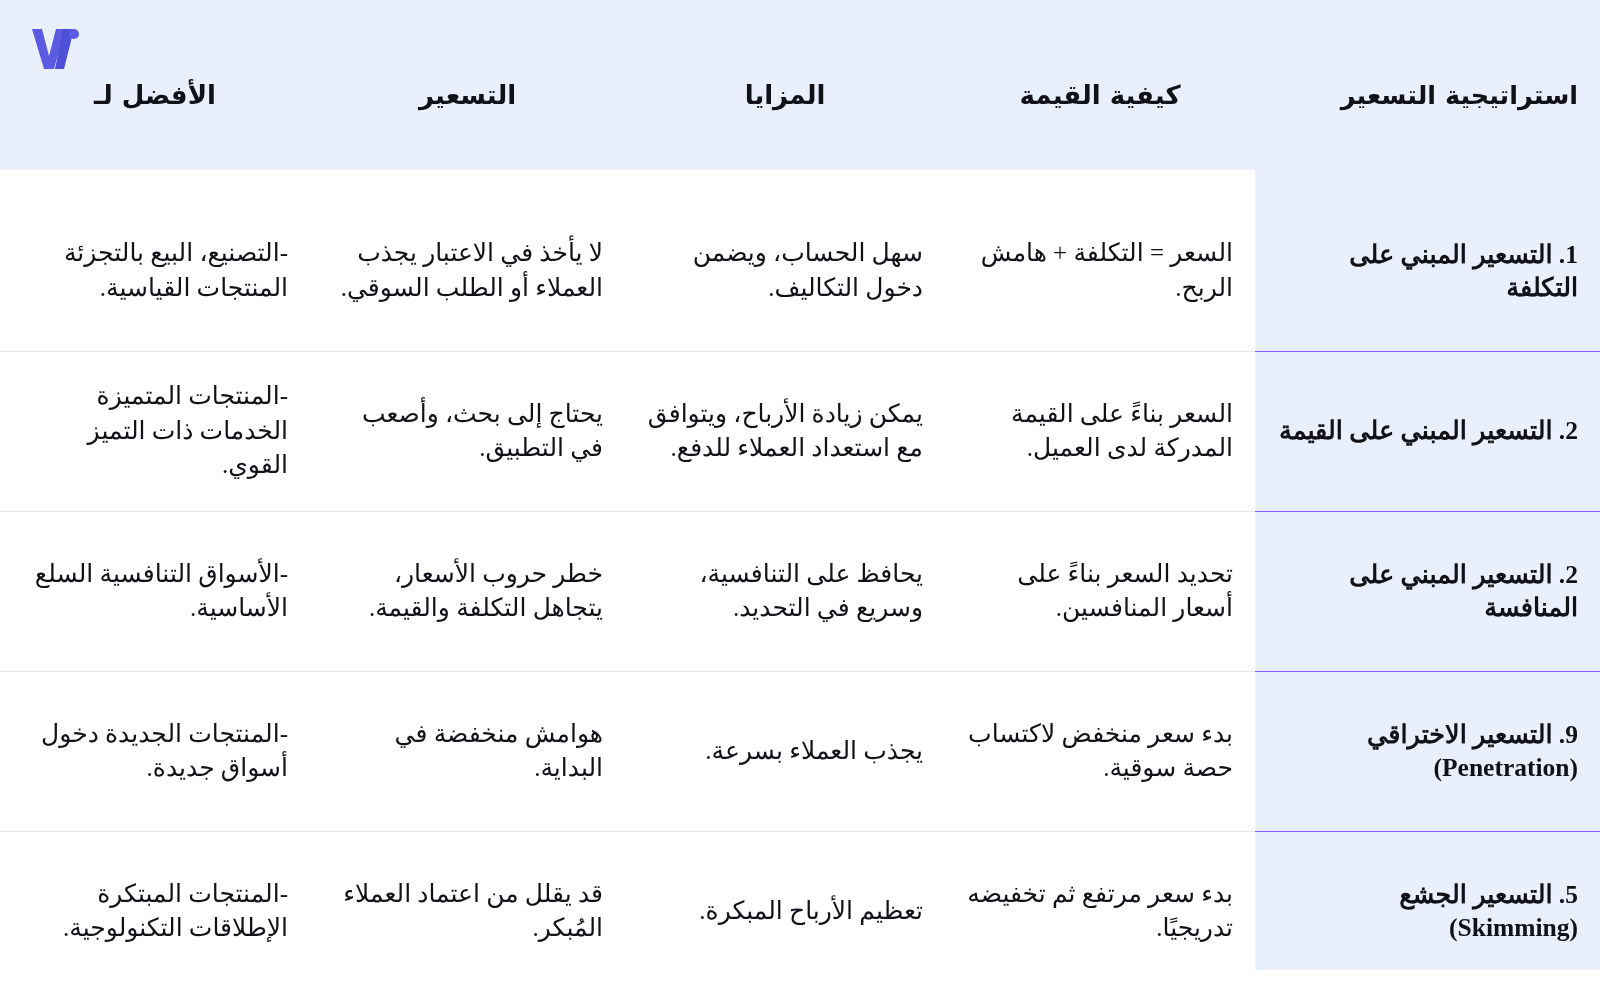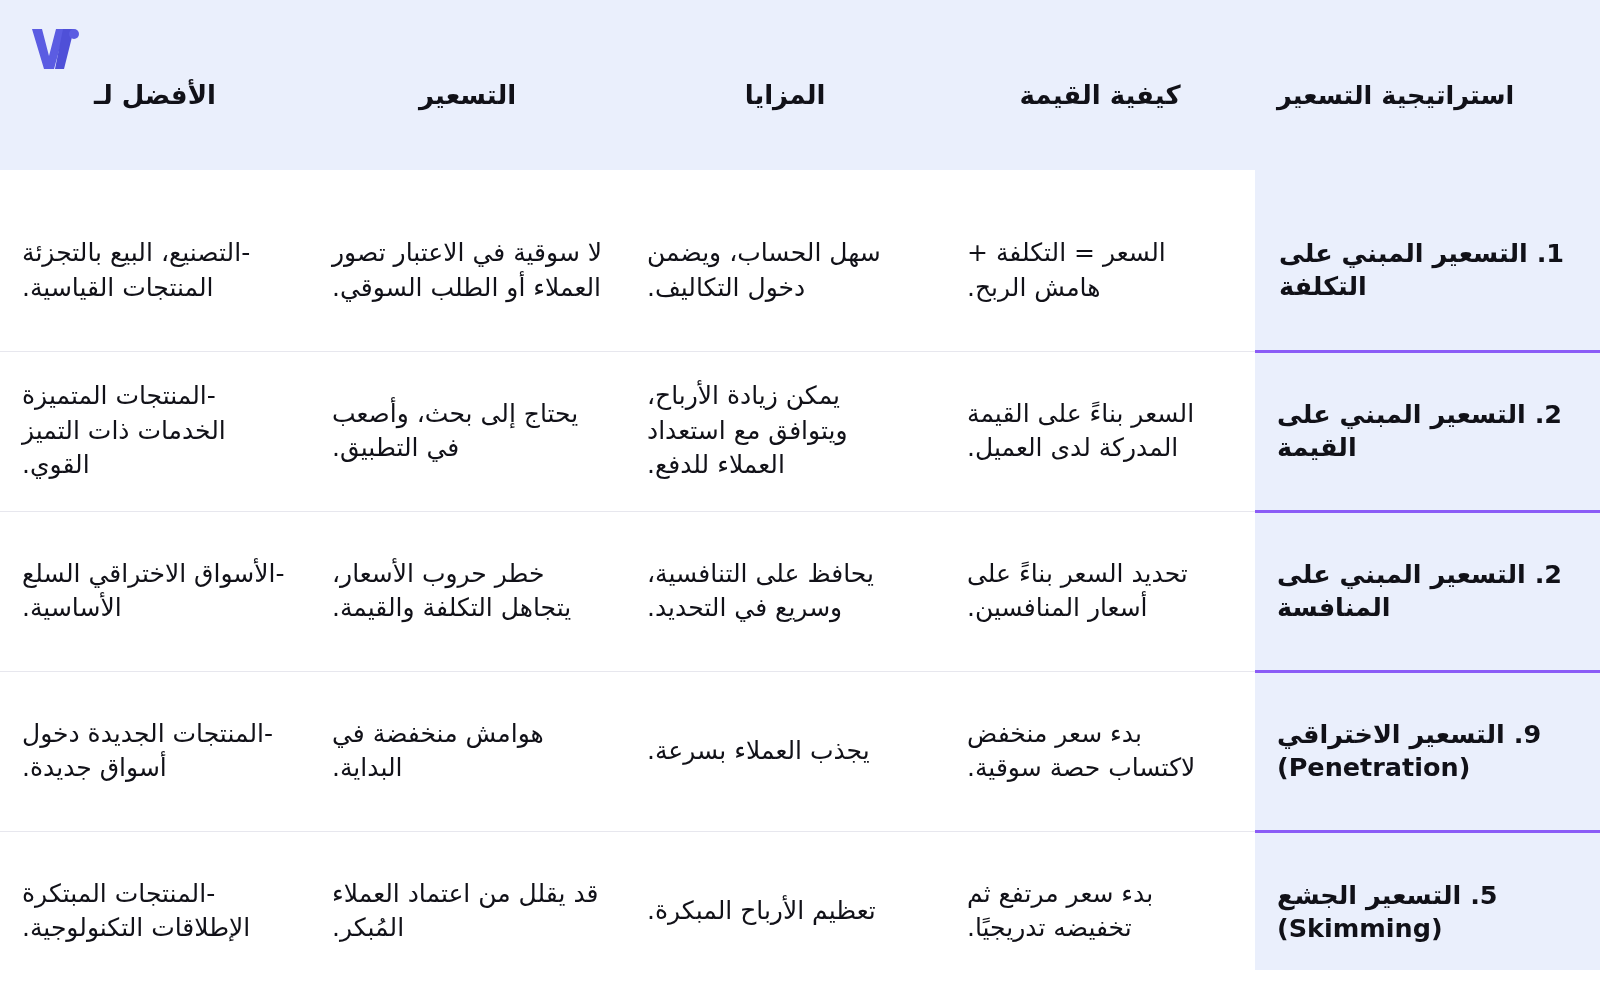--- a/index.html
+++ b/index.html
@@ -75,21 +75,21 @@
     background: transparent;
     font-size: 26px;
     font-weight: bold;
     color: #111118;
     text-align: center;
     vertical-align: middle;
     padding-top: 36px;
     padding-bottom: 0;
     line-height: 1.2;
   }
-  thead th.col-strategy { text-align: left; }
+  thead th.col-strategy { text-align: right; }
 
   tbody tr {
     height: 160px;
   }
   tbody tr td {
     border-top: 1px solid #e7e7ee;
     font-size: 25px;
     line-height: 1.38;
     color: #111118;
     text-align: center;
@@ -97,34 +97,35 @@
   }
   tbody tr:first-child td { border-top: none; }
 
   td.col-strategy,
   th.col-strategy {
     font-weight: bold;
     font-size: 25.5px;
     line-height: 1.3;
   }
   tbody td.col-strategy {
-    border-top: 3px solid #8b5cf6;
+    border-top: 1px solid #8b5cf6;
   }
   tbody tr:first-child td.col-strategy { border-top: none; padding-left: 24px; }
 
   
   col.w-strategy { width: 345px; }
   col.w-how      { width: 310px; }
   col.w-pros     { width: 320px; }
   col.w-cons     { width: 315px; }
   col.w-best     { width: 310px; }
 
   .cell-text {
     display: block;
-    text-align: left;
+    text-align: right;
+    font-family: Liberation Serif, serif;
   }
 </style>
 </head>
 <body>
 
 <div class="page">
 
   <div class="header-band"></div>
   <div class="strategy-strip"></div>
 
@@ -156,21 +157,21 @@
         <td class="col-strategy">
             <span class="cell-text">1. التسعير المبني على التكلفة</span>
           </td>
         <td>
             <span class="cell-text">السعر = التكلفة + هامش الربح.</span>
           </td>
         <td>
             <span class="cell-text">سهل الحساب، ويضمن دخول التكاليف.</span>
           </td>
         <td>
-            <span class="cell-text">لا سوقية في الاعتبار تصور العملاء أو الطلب السوقي.</span>
+            <span class="cell-text">لا يأخذ في الاعتبار يجذب العملاء أو الطلب السوقي.</span>
           </td>
         <td>
             <span class="cell-text">-التصنيع، البيع بالتجزئة المنتجات القياسية.</span>
           </td>
       </tr>
       <tr>
         <td class="col-strategy">
             <span class="cell-text">2. التسعير المبني على القيمة</span>
           </td>
         <td>
@@ -193,21 +194,21 @@
         <td>
             <span class="cell-text">تحديد السعر بناءً على أسعار المنافسين.</span>
           </td>
         <td>
             <span class="cell-text">يحافظ على التنافسية، وسريع في التحديد.</span>
           </td>
         <td>
             <span class="cell-text">خطر حروب الأسعار، يتجاهل التكلفة والقيمة.</span>
           </td>
         <td>
-            <span class="cell-text">-الأسواق الاختراقي السلع الأساسية.</span>
+            <span class="cell-text">-الأسواق التنافسية السلع الأساسية.</span>
           </td>
       </tr>
       <tr>
         <td class="col-strategy">
             <span class="cell-text">9. التسعير الاختراقي (Penetration)</span>
           </td>
         <td>
             <span class="cell-text">بدء سعر منخفض لاكتساب حصة سوقية.</span>
           </td>
         <td>

